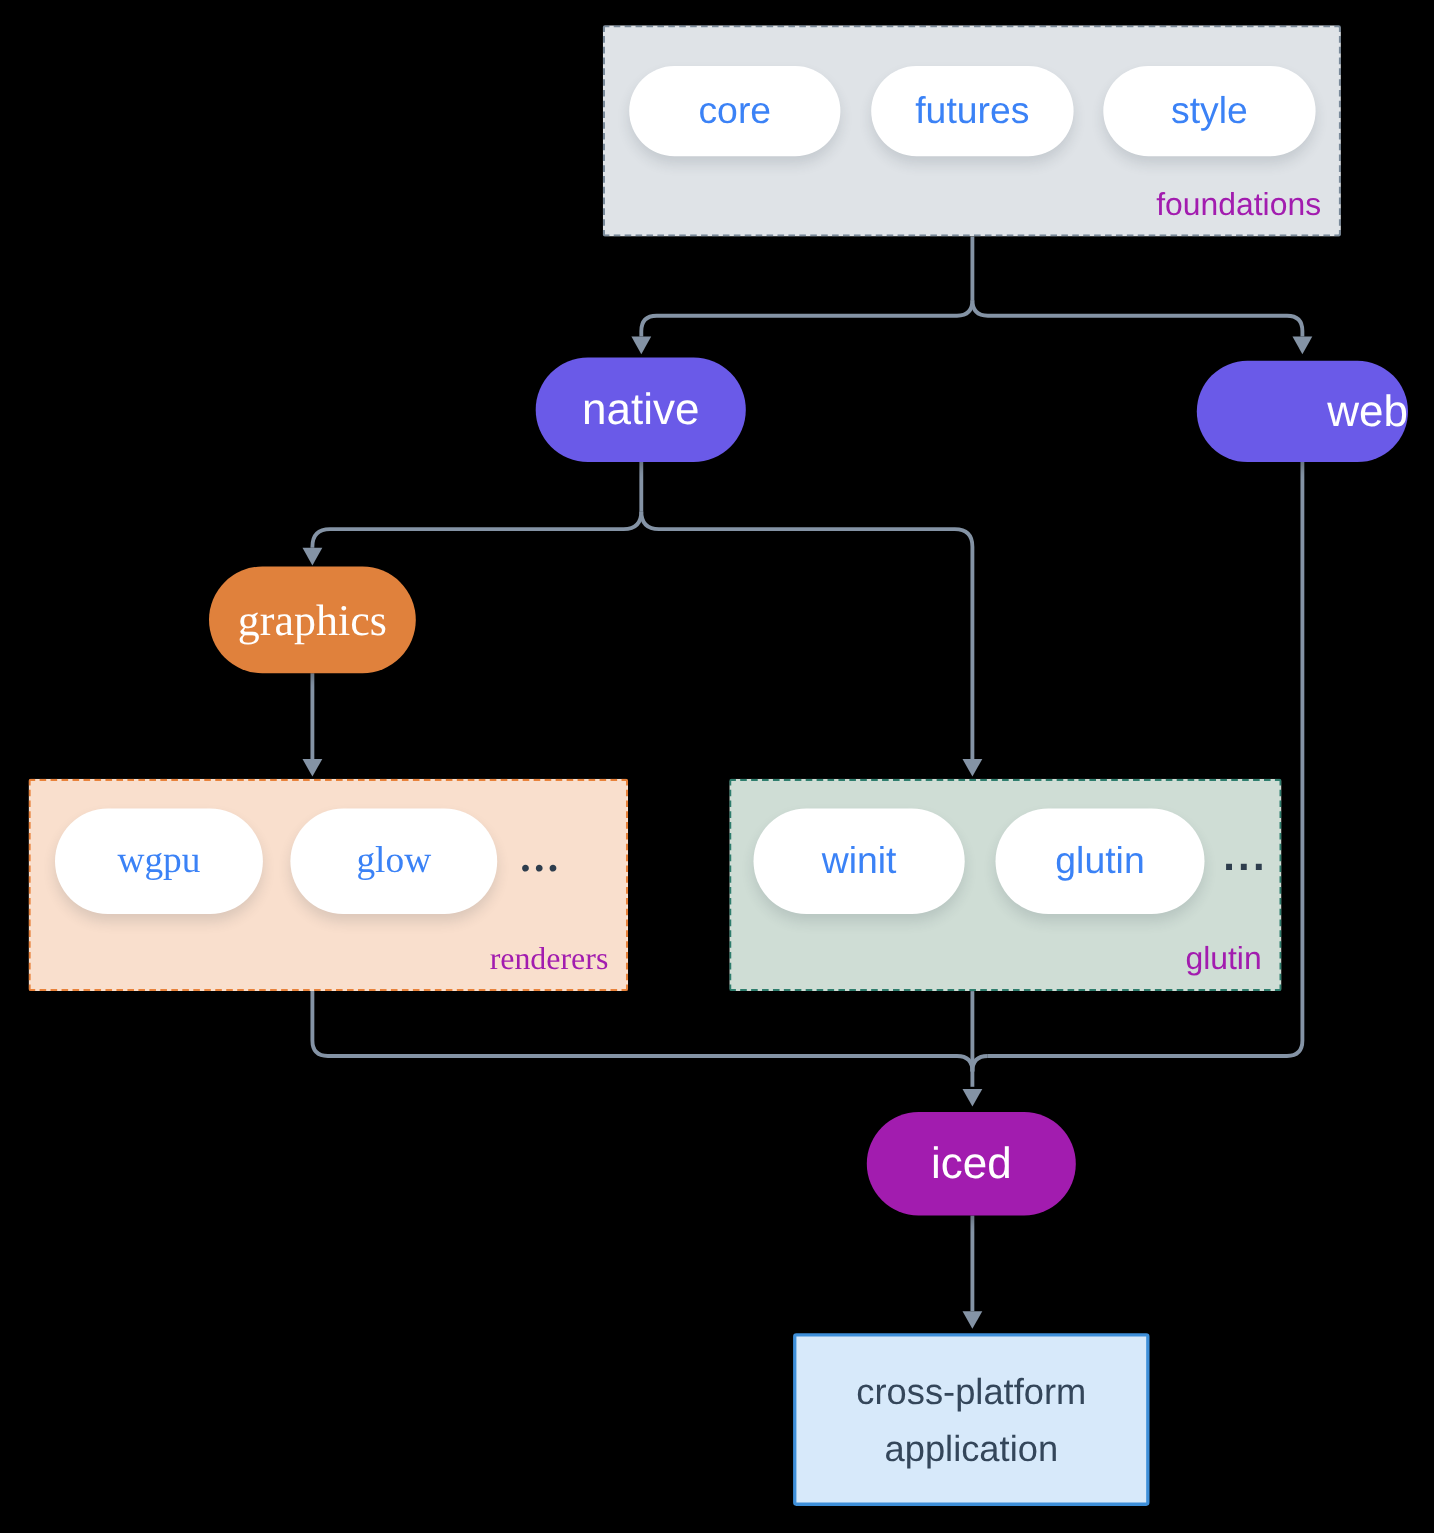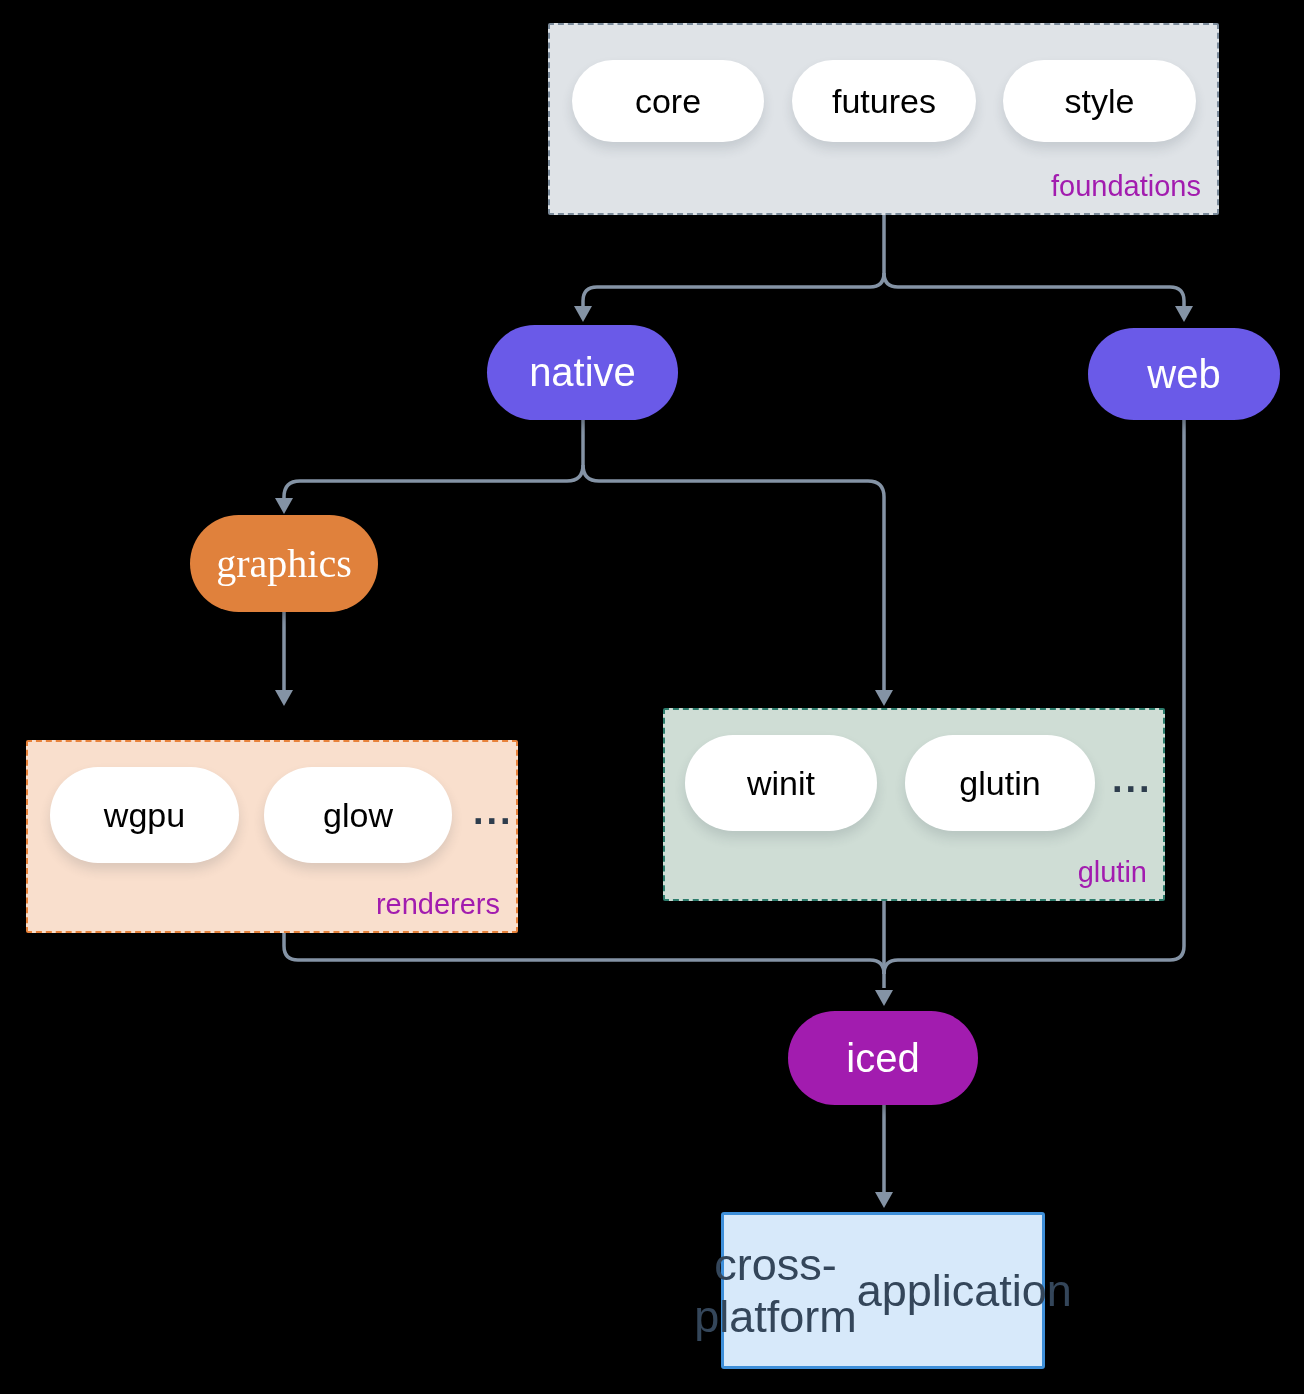--- a/index.html
+++ b/index.html
@@ -29,21 +29,21 @@
     right:16px;bottom:10px;
     font-size:29px;color:#a21caf;
   }
 
   
   .pill{
     position:absolute;
     background:#FFFFFF;
     border-radius:60px;
     display:flex;align-items:center;justify-content:center;
-    font-size:34px;color:#000000;
+    font-size:34px;color:#3b82f6;
     box-shadow:0 7px 12px rgba(40,55,70,0.14);
   }
 
   .ellipsis{
     position:absolute;
     font-size:38px;font-weight:700;color:#2E3D4D;
     letter-spacing:3px;
   }
 
   
@@ -58,22 +58,22 @@
   .node.graphics{background:#E0813C;}
   .node.iced{background:#a21caf;}
 
   
   .appbox{
     position:absolute;
     background:#D7E9FA;
     border:3px solid #3E8FD9;
     border-radius:3px;
     box-sizing:border-box;
-    display:flex;align-items:center;justify-content:center;
-    font-size:45px;line-height:52px;color:#34465A;
+    display:flex;flex-direction:column;align-items:center;justify-content:center;
+    font-size:33px;line-height:52px;color:#34465A;
     text-align:center;
   }
 </style>
 </head>
 <body>
 
 <div class="stage">
 
   <svg class="connectors" width="1304" height="1394" viewBox="0 0 1304 1394">
     <g stroke="#8493A5" stroke-width="3.5" fill="none">
@@ -117,29 +117,29 @@
     <div class="pill" style="left:453px;top:35px;width:193px;height:82px;">
       <span>style</span>
     </div>
     <div class="group-label">foundations</div>
   </div>
 
   <div class="node native" style="left:487px;top:325px;width:191px;height:95px;">
     <span>native</span>
   </div>
 
-  <div class="node web" style="left:1088px;top:328px;width:192px;height:92px;">
+  <div class="node web" style="left:1088px;top:328px;width:192px;height:92px;justify-content:flex-end;">
     <span>web</span>
   </div>
 
   <div class="node graphics" style="left:190px;top:515px;width:188px;height:97px;font-family:Liberation Serif, serif;">
     <span>graphics</span>
   </div>
 
-  <div class="group renderers" style="left:26px;top:740px;width:492px;height:193px;">
+  <div class="group renderers" style="left:26px;top:708px;width:545px;height:193px;font-family:Liberation Serif, serif;">
     <div class="pill" style="left:22px;top:25px;width:189px;height:96px;">
       <span>wgpu</span>
     </div>
     <div class="pill" style="left:236px;top:25px;width:188px;height:96px;">
       <span>glow</span>
     </div>
     <div class="ellipsis" style="left:445px;top:48px;">...</div>
     <div class="group-label">renderers</div>
   </div>
 

